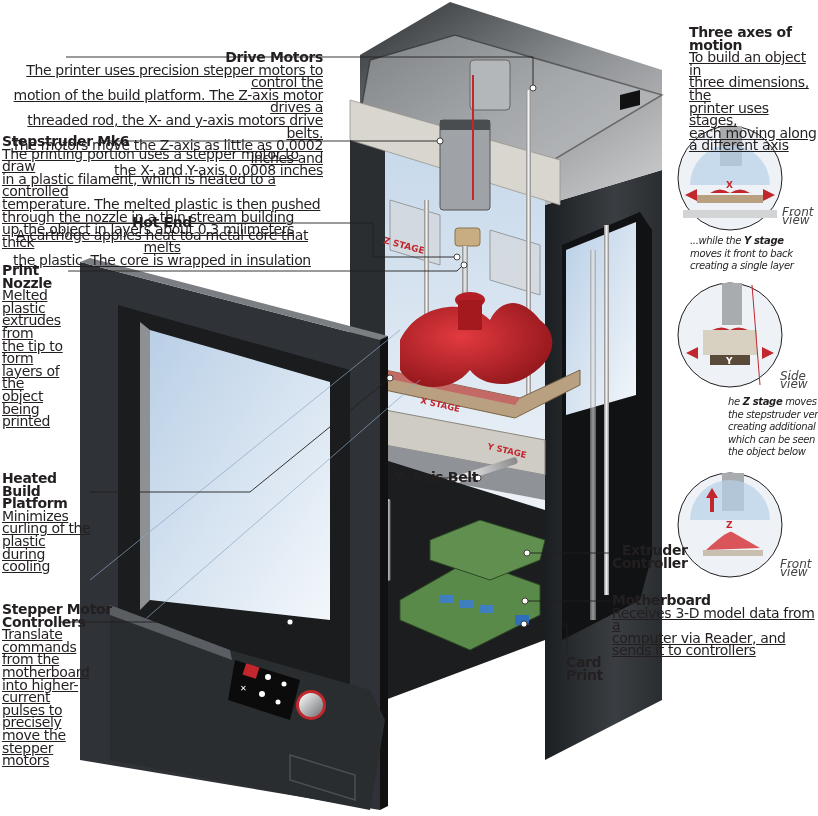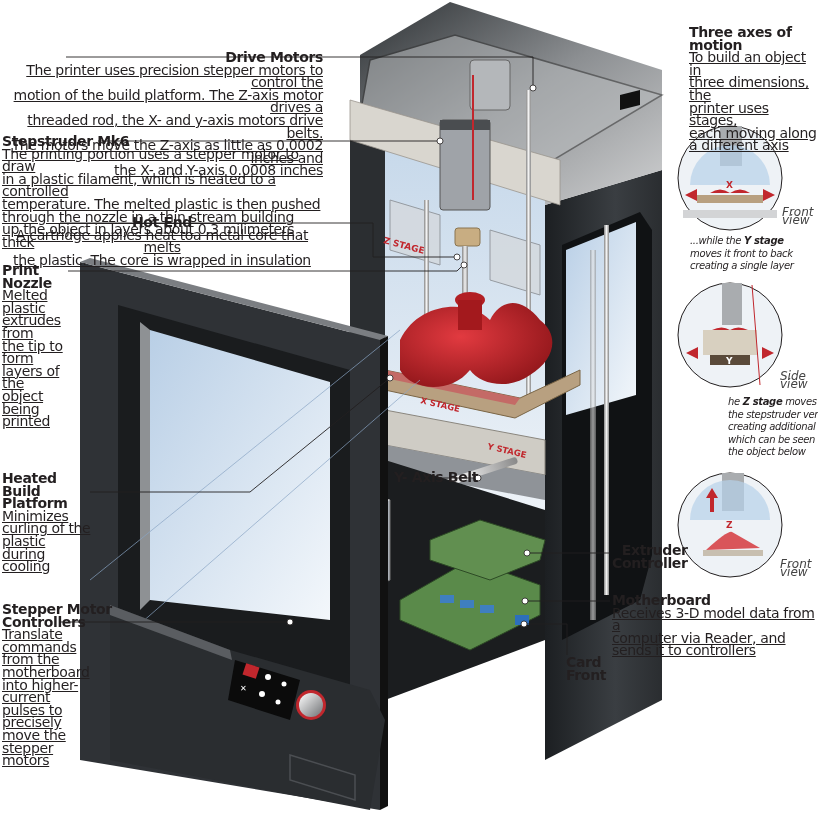--- a/index.html
+++ b/index.html
@@ -262,21 +262,21 @@
 
 <div class="label" style="left:612px;top:594px;width:205px;">
   <span class="title">Motherboard</span>
   <span class="body">Receives 3-D model data from a
 computer via Reader, and
 sends it to controllers</span>
 </div>
 
 <div class="label" style="left:566px;top:656px;">
   <span class="title" style="white-space:pre-line;">Card
-Front</span>
+Print</span>
 </div>
 
 <div class="label" style="left:689px;top:26px;width:130px;">
   <span class="title">Three axes of motion</span>
   <span class="body">To build an object in
 three dimensions, the
 printer uses stages,
 each moving along
 a different axis</span>
 </div>

